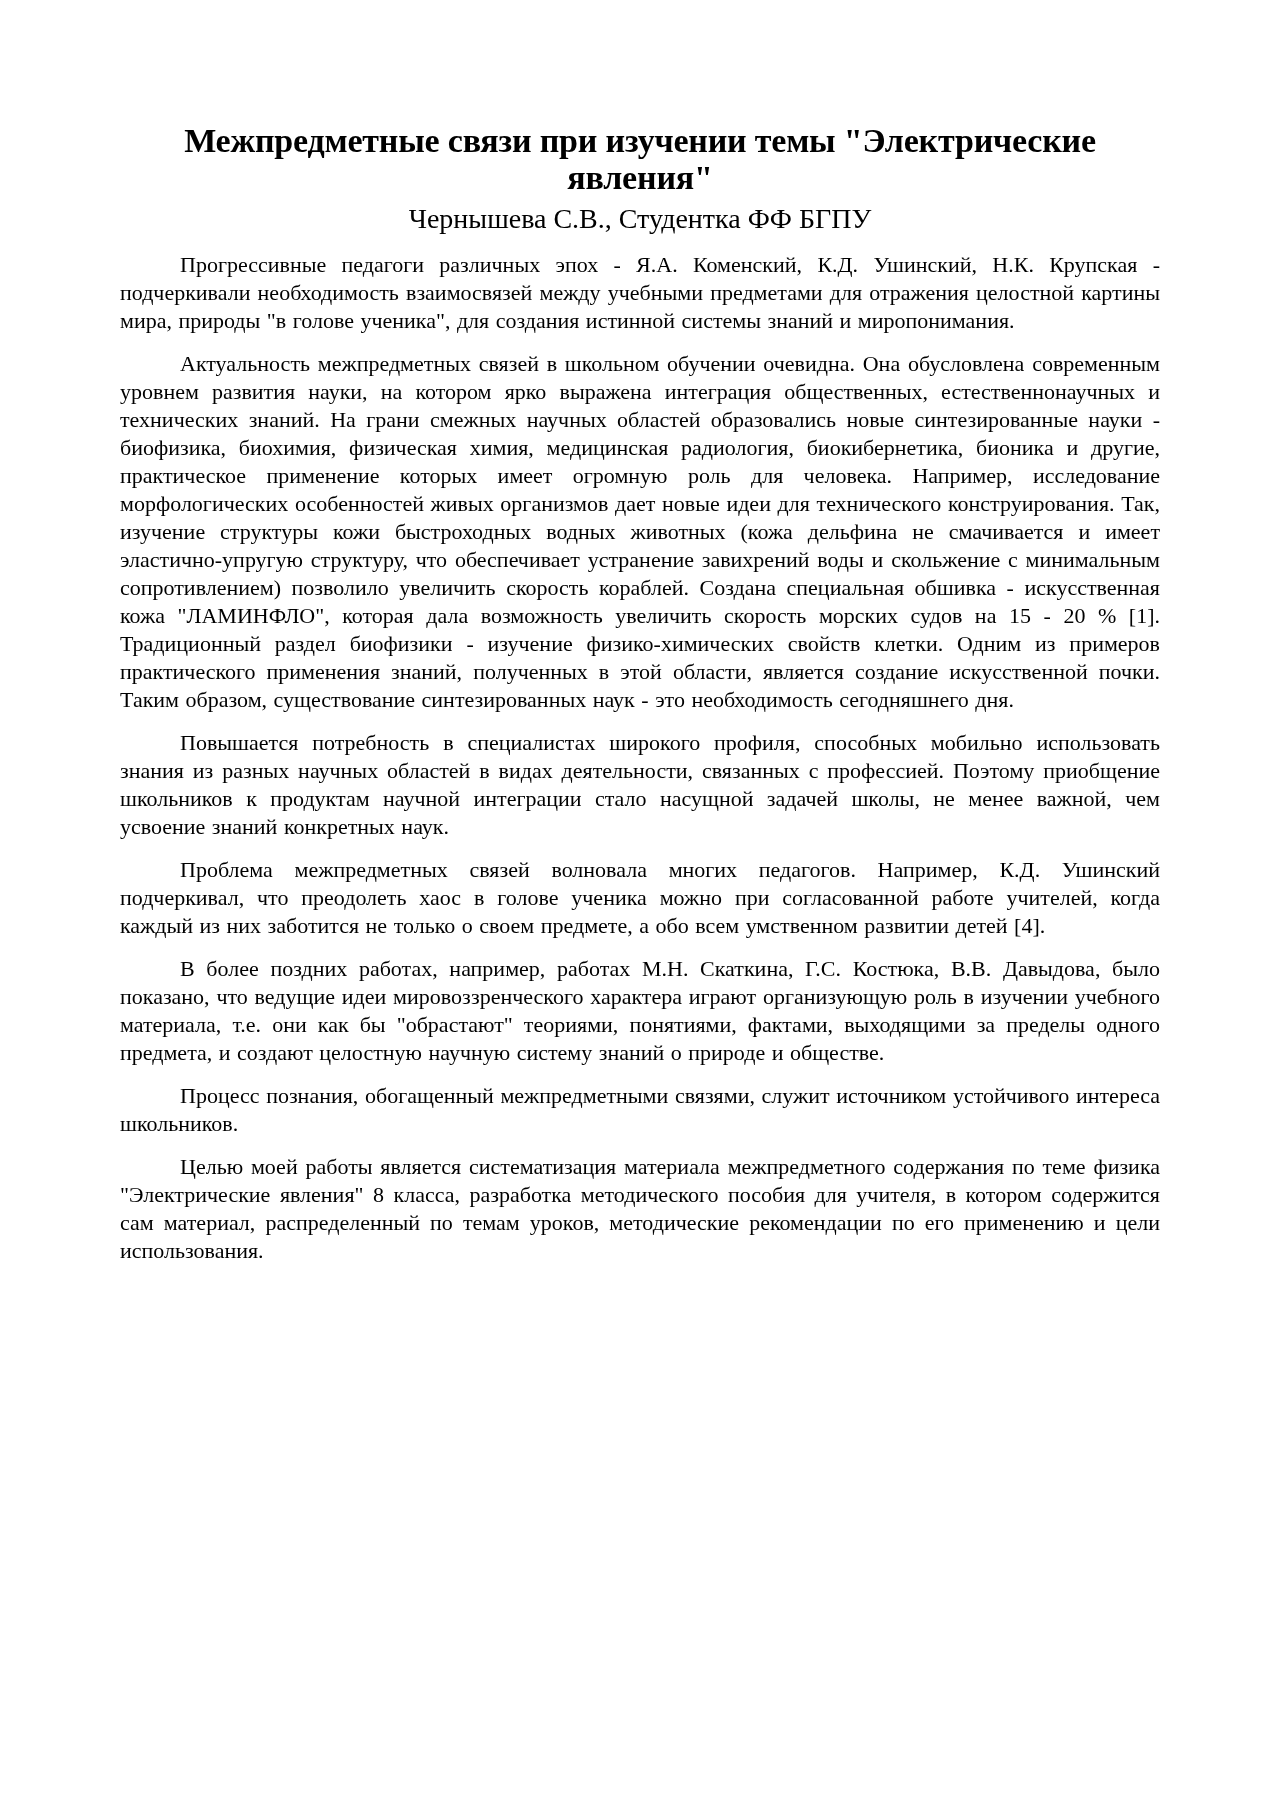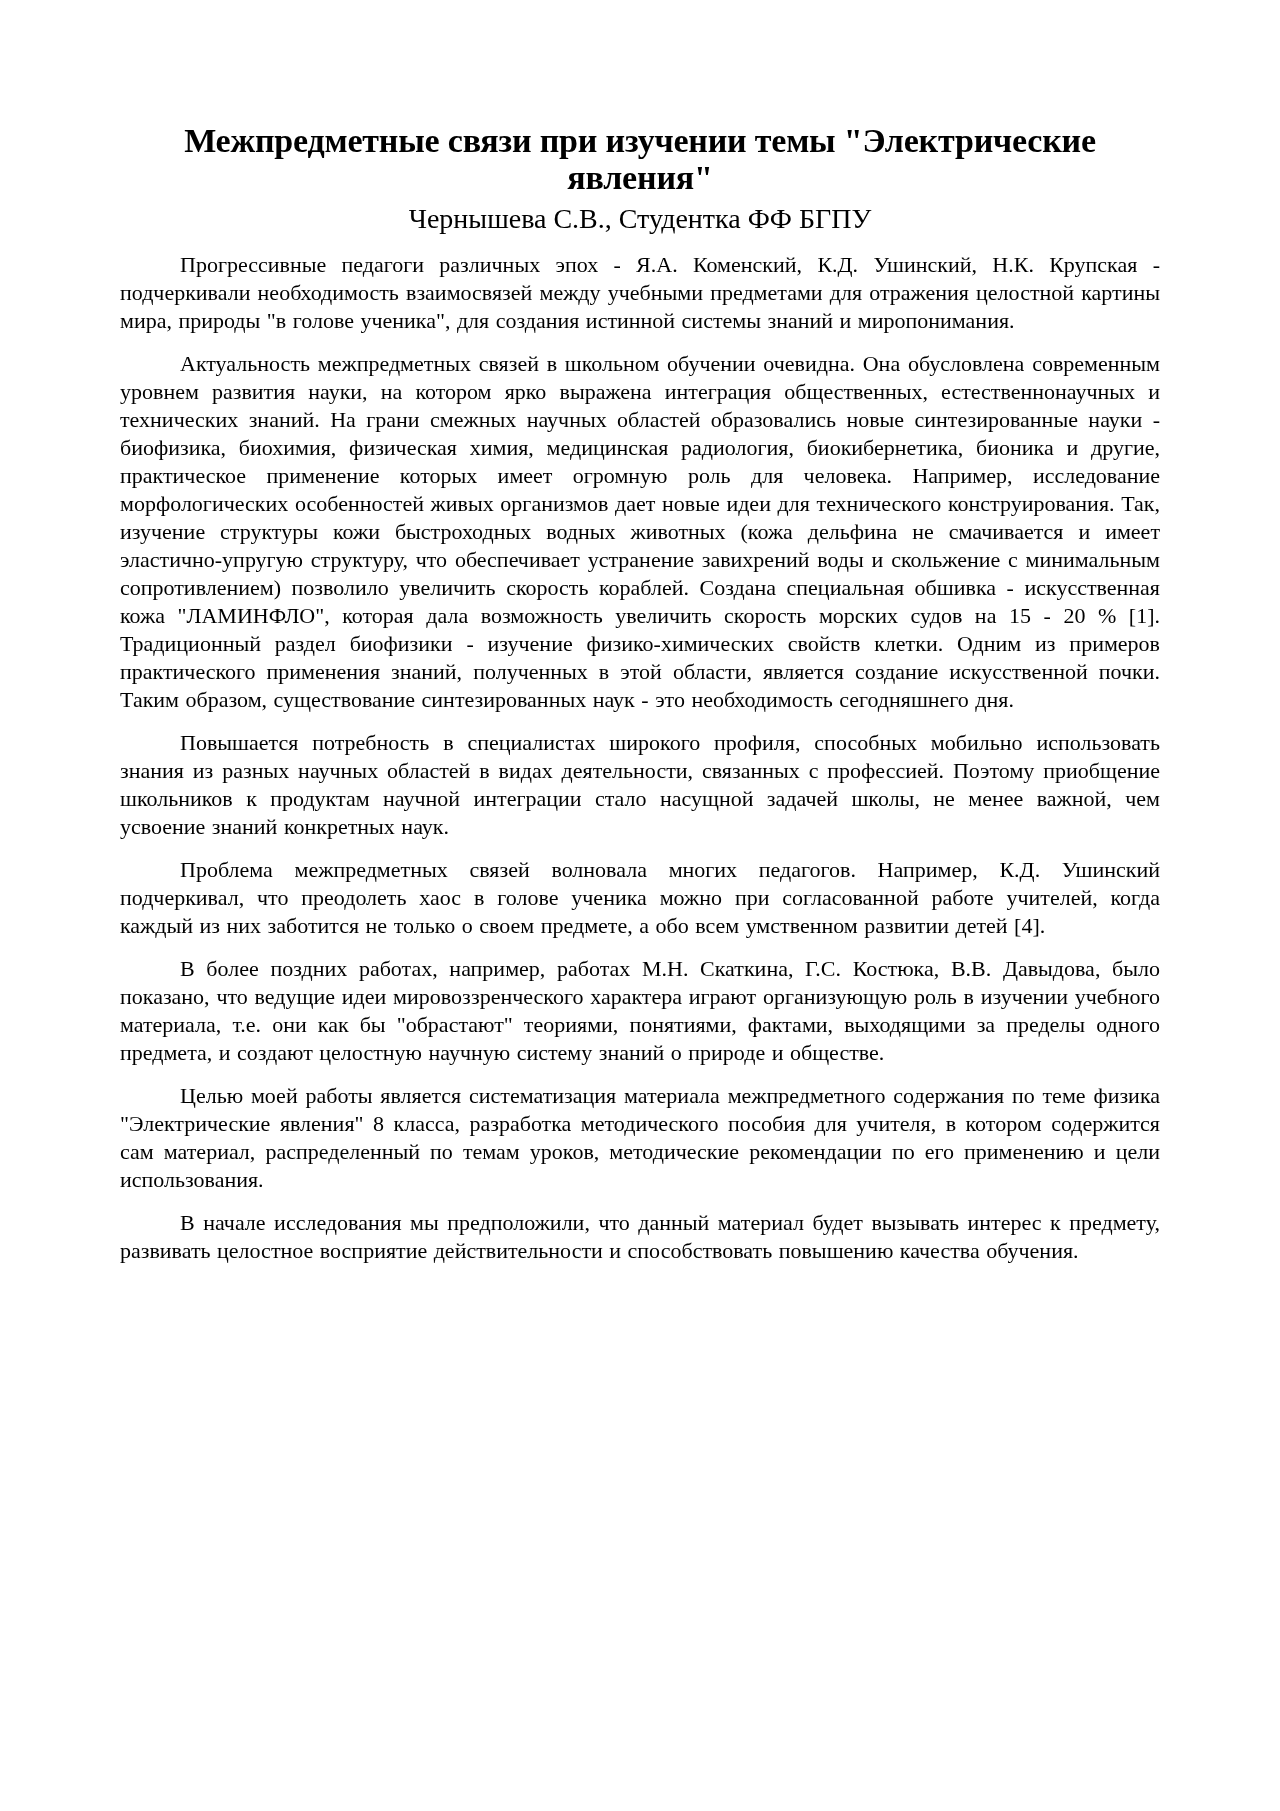--- a/index.html
+++ b/index.html
@@ -52,16 +52,16 @@
   <h1 class="doc-title">Межпредметные связи при изучении темы "Электрические явления"</h1>
 
   <div class="doc-author">Чернышева С.В., Студентка ФФ БГПУ</div>
 
   <div class="doc-body">
     <p>Прогрессивные педагоги различных эпох - Я.А. Коменский, К.Д. Ушинский, Н.К. Крупская - подчеркивали необходимость взаимосвязей между учебными предметами для отражения целостной картины мира, природы "в голове ученика", для создания истинной системы знаний и миропонимания.</p>
     <p>Актуальность межпредметных связей в школьном обучении очевидна. Она обусловлена современным уровнем развития науки, на котором ярко выражена интеграция общественных, естественнонаучных и технических знаний. На грани смежных научных областей образовались новые синтезированные науки - биофизика, биохимия, физическая химия, медицинская радиология, биокибернетика, бионика и другие, практическое применение которых имеет огромную роль для человека. Например, исследование морфологических особенностей живых организмов дает новые идеи для технического конструирования. Так, изучение структуры кожи быстроходных водных животных (кожа дельфина не смачивается и имеет эластично-упругую структуру, что обеспечивает устранение завихрений воды и скольжение с минимальным сопротивлением) позволило увеличить скорость кораблей. Создана специальная обшивка - искусственная кожа "ЛАМИНФЛО", которая дала возможность увеличить скорость морских судов на 15 - 20 % [1]. Традиционный раздел биофизики - изучение физико-химических свойств клетки. Одним из примеров практического применения знаний, полученных в этой области, является создание искусственной почки. Таким образом, существование синтезированных наук - это необходимость сегодняшнего дня.</p>
     <p>Повышается потребность в специалистах широкого профиля, способных мобильно использовать знания из разных научных областей в видах деятельности, связанных с профессией. Поэтому приобщение школьников к продуктам научной интеграции стало насущной задачей школы, не менее важной, чем усвоение знаний конкретных наук.</p>
     <p>Проблема межпредметных связей волновала многих педагогов. Например, К.Д. Ушинский подчеркивал, что преодолеть хаос в голове ученика можно при согласованной работе учителей, когда каждый из них заботится не только о своем предмете, а обо всем умственном развитии детей [4].</p>
     <p>В более поздних работах, например, работах М.Н. Скаткина, Г.С. Костюка, В.В. Давыдова, было показано, что ведущие идеи мировоззренческого характера играют организующую роль в изучении учебного материала, т.е. они как бы "обрастают" теориями, понятиями, фактами, выходящими за пределы одного предмета, и создают целостную научную систему знаний о природе и обществе.</p>
+    <p>Процесс познания, обогащенный межпредметными связями, служит источником устойчивого интереса школьников.</p>
     <p>Целью моей работы является систематизация материала межпредметного содержания по теме физика "Электрические явления" 8 класса, разработка методического пособия для учителя, в котором содержится сам материал, распределенный по темам уроков, методические рекомендации по его применению и цели использования.</p>
-    <p>В начале исследования мы предположили, что данный материал будет вызывать интерес к предмету, развивать целостное восприятие действительности и способствовать повышению качества обучения.</p>
   </div>
 </div>
 
 </body></html>

